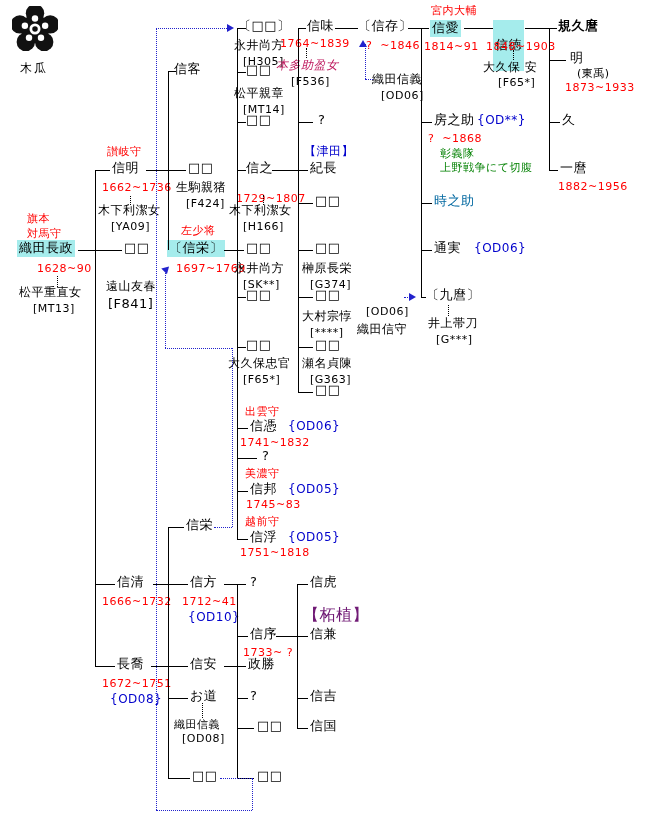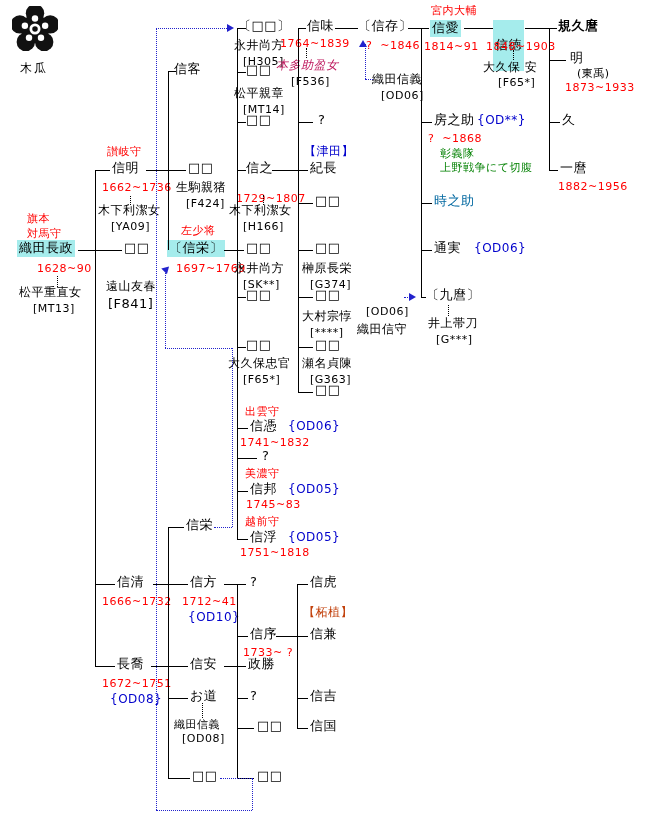--- a/index.html
+++ b/index.html
@@ -144,21 +144,21 @@
     <div class="txt" style="left: 483px; top: 61px; font-size: 12px; color: rgb(0, 0, 0);">大久保 安</div>
     <div class="txt" style="left: 498px; top: 77px; font-size: 11px; color: rgb(0, 0, 0);">[F65*]</div>
     <div class="txt" style="left: 558px; top: 19px; font-size: 13px; color: rgb(0, 0, 0); font-weight: bold;">規久麿</div>
     <div class="txt" style="left: 570px; top: 51px; font-size: 13px; color: rgb(0, 0, 0);">明</div>
     <div class="txt" style="left: 577px; top: 68px; font-size: 11px; color: rgb(0, 0, 0);">(東禹)</div>
     <div class="txt" style="left: 565px; top: 82px; font-size: 11px; color: rgb(255, 0, 0);">1873~1933</div>
     <div class="txt" style="left: 562px; top: 113px; font-size: 13px; color: rgb(0, 0, 0);">久</div>
     <div class="txt" style="left: 560px; top: 161px; font-size: 13px; color: rgb(0, 0, 0);">一麿</div>
     <div class="txt" style="left: 558px; top: 181px; font-size: 11px; color: rgb(255, 0, 0);">1882~1956</div>
     <div class="txt" style="left: 310px; top: 575px; font-size: 13px; color: rgb(0, 0, 0);">信虎</div>
-    <div class="txt" style="left: 303px; top: 606px; font-size: 12px; color: #c2410c;">【柘植】</div>
+    <div class="txt" style="left: 303px; top: 606px; font-size: 16px; color: #701a75;">【柘植】</div>
     <div class="txt" style="left: 310px; top: 627px; font-size: 13px; color: rgb(0, 0, 0);">信兼</div>
     <div class="txt" style="left: 310px; top: 689px; font-size: 13px; color: rgb(0, 0, 0);">信吉</div>
     <div class="txt" style="left: 310px; top: 719px; font-size: 13px; color: rgb(0, 0, 0);">信国</div>
     <div class="txt" style="left: 250px; top: 575px; font-size: 13px; color: rgb(0, 0, 0);">?</div>
     <div class="txt" style="left: 250px; top: 627px; font-size: 13px; color: rgb(0, 0, 0);">信序</div>
     <div class="txt" style="left: 243px; top: 647px; font-size: 11px; color: rgb(255, 0, 0);">1733~ ?</div>
     <div class="txt" style="left: 248px; top: 657px; font-size: 13px; color: rgb(0, 0, 0);">政勝</div>
     <div class="txt" style="left: 250px; top: 689px; font-size: 13px; color: rgb(0, 0, 0);">?</div>
     <div class="txt" style="left: 257px; top: 719px; font-size: 13px; color: rgb(0, 0, 0);">□□</div>
     <div class="txt" style="left: 257px; top: 769px; font-size: 13px; color: rgb(0, 0, 0);">□□</div>

